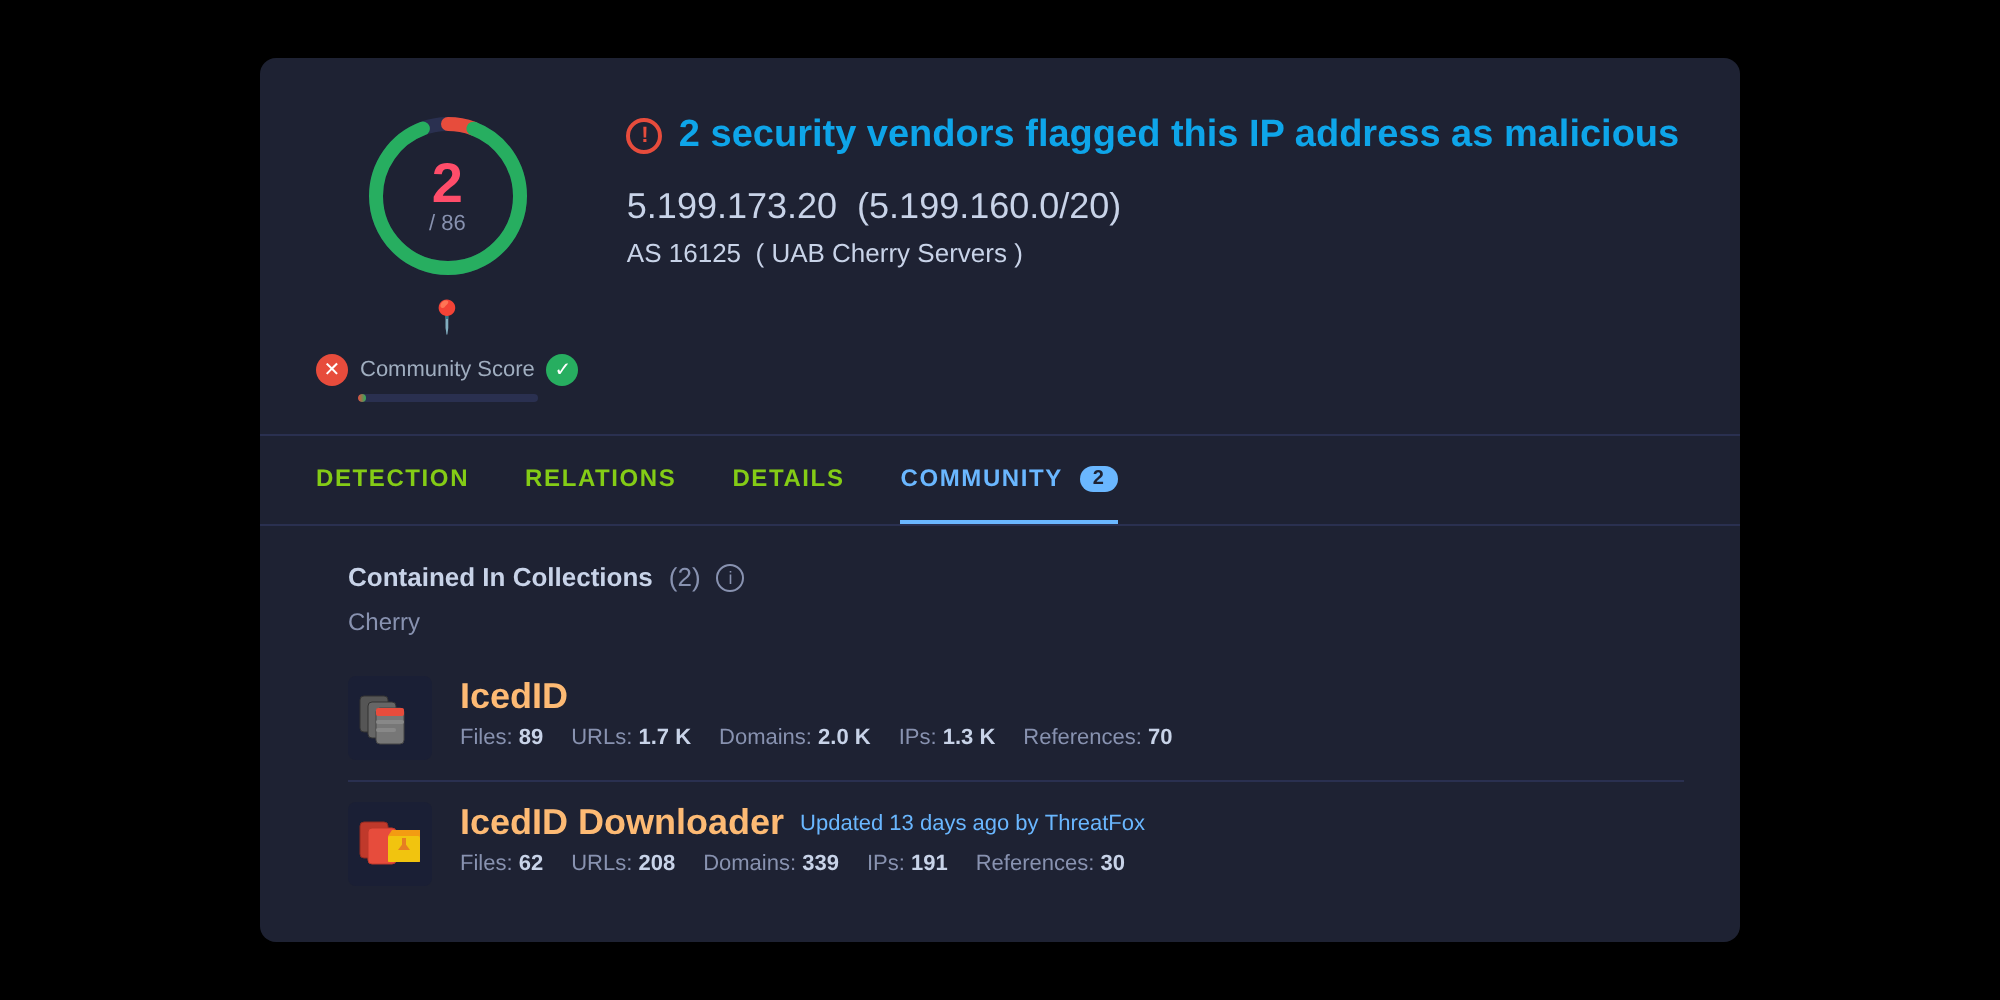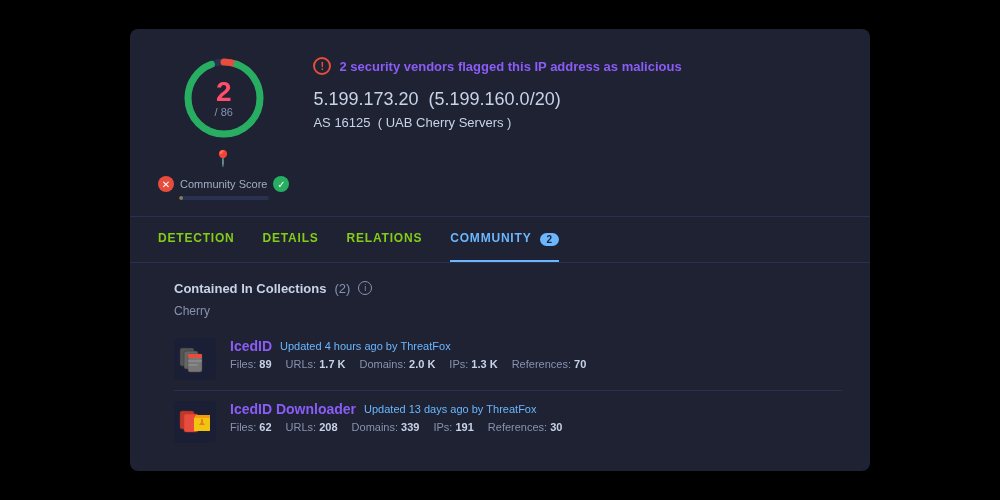--- a/index.html
+++ b/index.html
@@ -127,22 +127,22 @@
       border-radius: 50%;
       display: flex;
       align-items: center;
       justify-content: center;
       color: #e74c3c;
       font-size: 11px;
       font-weight: bold;
       flex-shrink: 0;
     }
     .alert-text {
-      color: #8b5cf6;
-      font-size: 13px;
+      color: #0ea5e9;
+      font-size: 19px;
       font-weight: 600;
     }
     .ip-text {
       font-size: 18px;
       color: #c8d3e8;
       margin-bottom: 5px;
     }
     .as-text {
       font-size: 13px;
       color: #c8d3e8;
@@ -247,23 +247,23 @@
     .collection-info {
       flex: 1;
     }
     .collection-name-row {
       display: flex;
       align-items: center;
       gap: 8px;
       margin-bottom: 4px;
     }
     .collection-name {
-      font-size: 14px;
+      font-size: 18px;
       font-weight: 700;
-      color: #8b5cf6;
+      color: #fdba74;
     }
     .collection-update {
       font-size: 11px;
       color: #8892b0;
     }
     .collection-update span {
       color: #6ab7ff;
     }
     .collection-stats {
       font-size: 11px;
@@ -324,22 +324,22 @@
       <div class="as-text">
         <span>AS 16125</span>&nbsp;
         <span>( UAB Cherry Servers )</span>
       </div>
     </div>
 
   </div>
 
   <div class="tabs-row">
     <div class="tab">DETECTION</div>
+    <div class="tab">RELATIONS</div>
     <div class="tab">DETAILS</div>
-    <div class="tab">RELATIONS</div>
     <div class="tab active">
       <span>COMMUNITY</span>
       <span class="tab-badge">2</span>
     </div>
   </div>
 
   <div class="content-section">
 
     <div class="section-header">
       <span class="section-title">Contained In Collections</span>
@@ -358,23 +358,20 @@
           <rect x="12" y="14" width="14" height="18" rx="2" fill="#777" stroke="#444" stroke-width="0.5"></rect>
 
           <rect x="12" y="14" width="14" height="4" rx="1" fill="#e74c3c"></rect>
           <rect x="12" y="20" width="14" height="2" rx="1" fill="#888"></rect>
           <rect x="12" y="24" width="10" height="2" rx="1" fill="#888"></rect>
         </svg>
       </div>
       <div class="collection-info">
         <div class="collection-name-row">
           <span class="collection-name">IcedID</span>
-          <span class="collection-update">
-            <span>Updated 4 hours ago by</span>&nbsp;<span>ThreatFox</span>
-          </span>
         </div>
         <div class="collection-stats">
           <span class="stat-item">Files: <strong>89</strong></span>
           <span class="stat-item">URLs: <strong>1.7 K</strong></span>
           <span class="stat-item">Domains: <strong>2.0 K</strong></span>
           <span class="stat-item">IPs: <strong>1.3 K</strong></span>
           <span class="stat-item">References: <strong>70</strong></span>
         </div>
       </div>
     </div>

